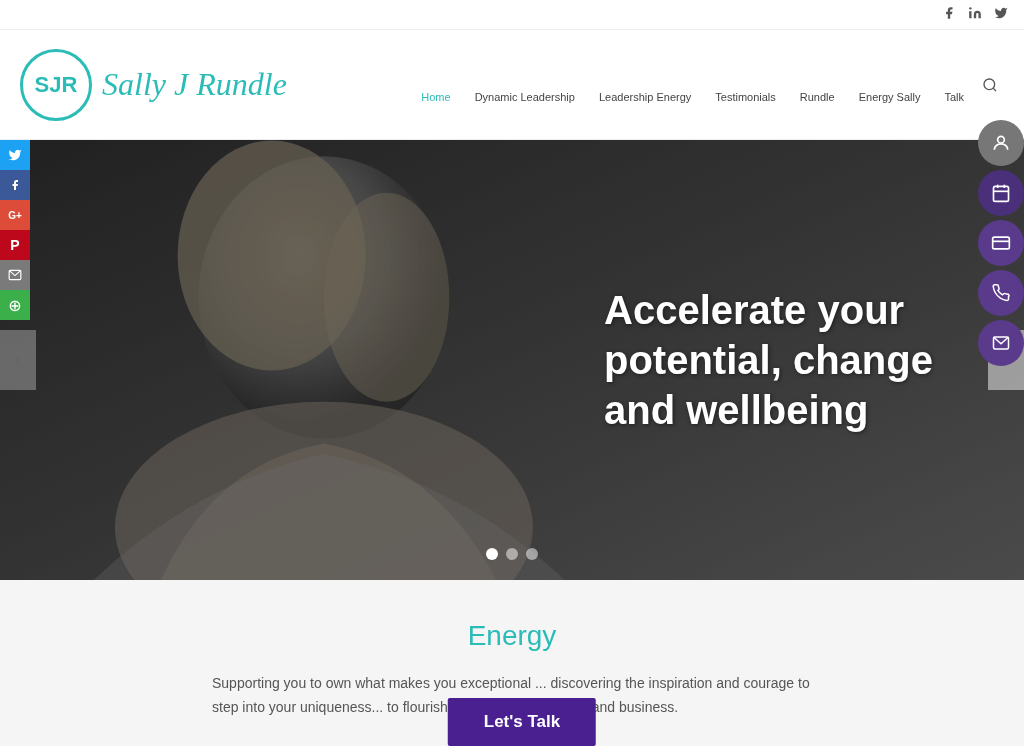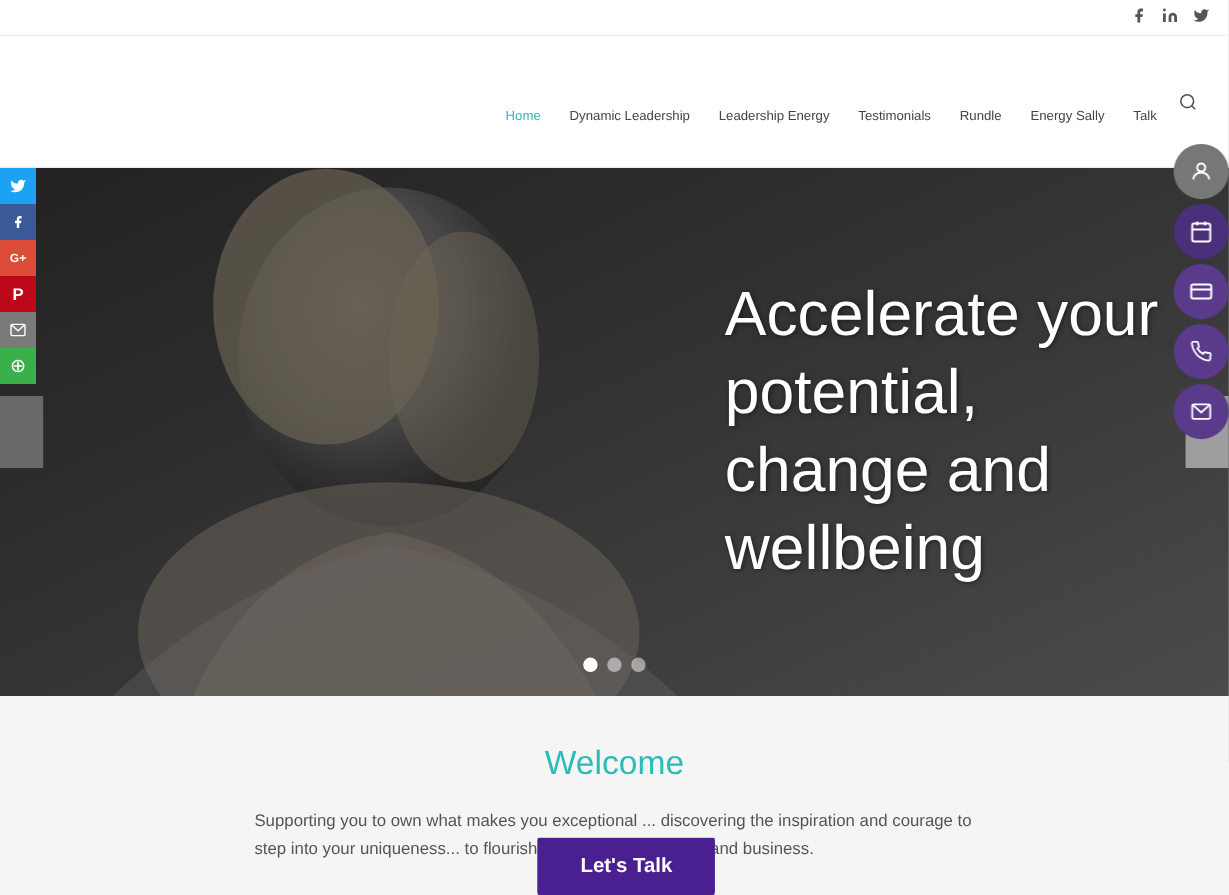--- a/index.html
+++ b/index.html
@@ -103,22 +103,22 @@
     }
     .hero-text {
       position: absolute;
       right: 40px;
       top: 50%;
       transform: translateY(-50%);
       color: #fff;
       max-width: 380px;
     }
     .hero-text h1 {
-      font-size: 52px;
-      font-weight: normal;
+      font-size: 40px;
+      font-weight: bold;
       line-height: 1.25;
       text-shadow: 1px 1px 4px rgba(0,0,0,0.5);
     }
     .hero-dots {
       position: absolute;
       bottom: 20px;
       left: 50%;
       transform: translateX(-50%);
       display: flex;
       gap: 8px;
@@ -261,20 +261,24 @@
   </a>
   <a href="#">
     <svg width="14" height="14" viewBox="0 0 24 24" fill="#555">
         <path d="M23 3a10.9 10.9 0 0 1-3.14 1.53 4.48 4.48 0 0 0-7.86 3v1A10.66 10.66 0 0 1 3 4s-4 9 5 13a11.64 11.64 0 0 1-7 2c9 5 20 0 20-11.5a4.5 4.5 0 0 0-.08-.83A7.72 7.72 0 0 0 23 3z"></path>
       </svg>
   </a>
 </div>
 
 <header class="header">
   <a class="logo-area" href="#">
+    <div class="logo-circle">
+      <span>SJR</span>
+    </div>
+    <div class="logo-text">Sally J Rundle</div>
   </a>
   <nav>
     <a href="#" class="active">Home</a>
     <a href="#">Dynamic Leadership</a>
     <a href="#">Leadership Energy</a>
     <a href="#">Testimonials</a>
     <a href="#">Rundle</a>
     <a href="#">Energy Sally</a>
     <a href="#">Talk</a>
     <div class="search-icon-nav">
@@ -387,19 +391,19 @@
   <div class="hero-arrow left">‹</div>
   <div class="hero-arrow right">›</div>
   <div class="hero-dots">
     <div class="hero-dot active"></div>
     <div class="hero-dot"></div>
     <div class="hero-dot"></div>
   </div>
 </section>
 
 <section class="welcome-section">
-  <h2 class="welcome-title">Welcome</h2>
+  <h2 class="welcome-title">Energy</h2>
   <p class="welcome-text">Supporting you to own what makes you exceptional ... discovering the inspiration and courage to step into your uniqueness... to flourish in your life, leadership and business.</p>
 </section>
 
 <div class="cta-area">
   <button class="cta-btn">Let's Talk</button>
 </div>
 
 </body></html>

